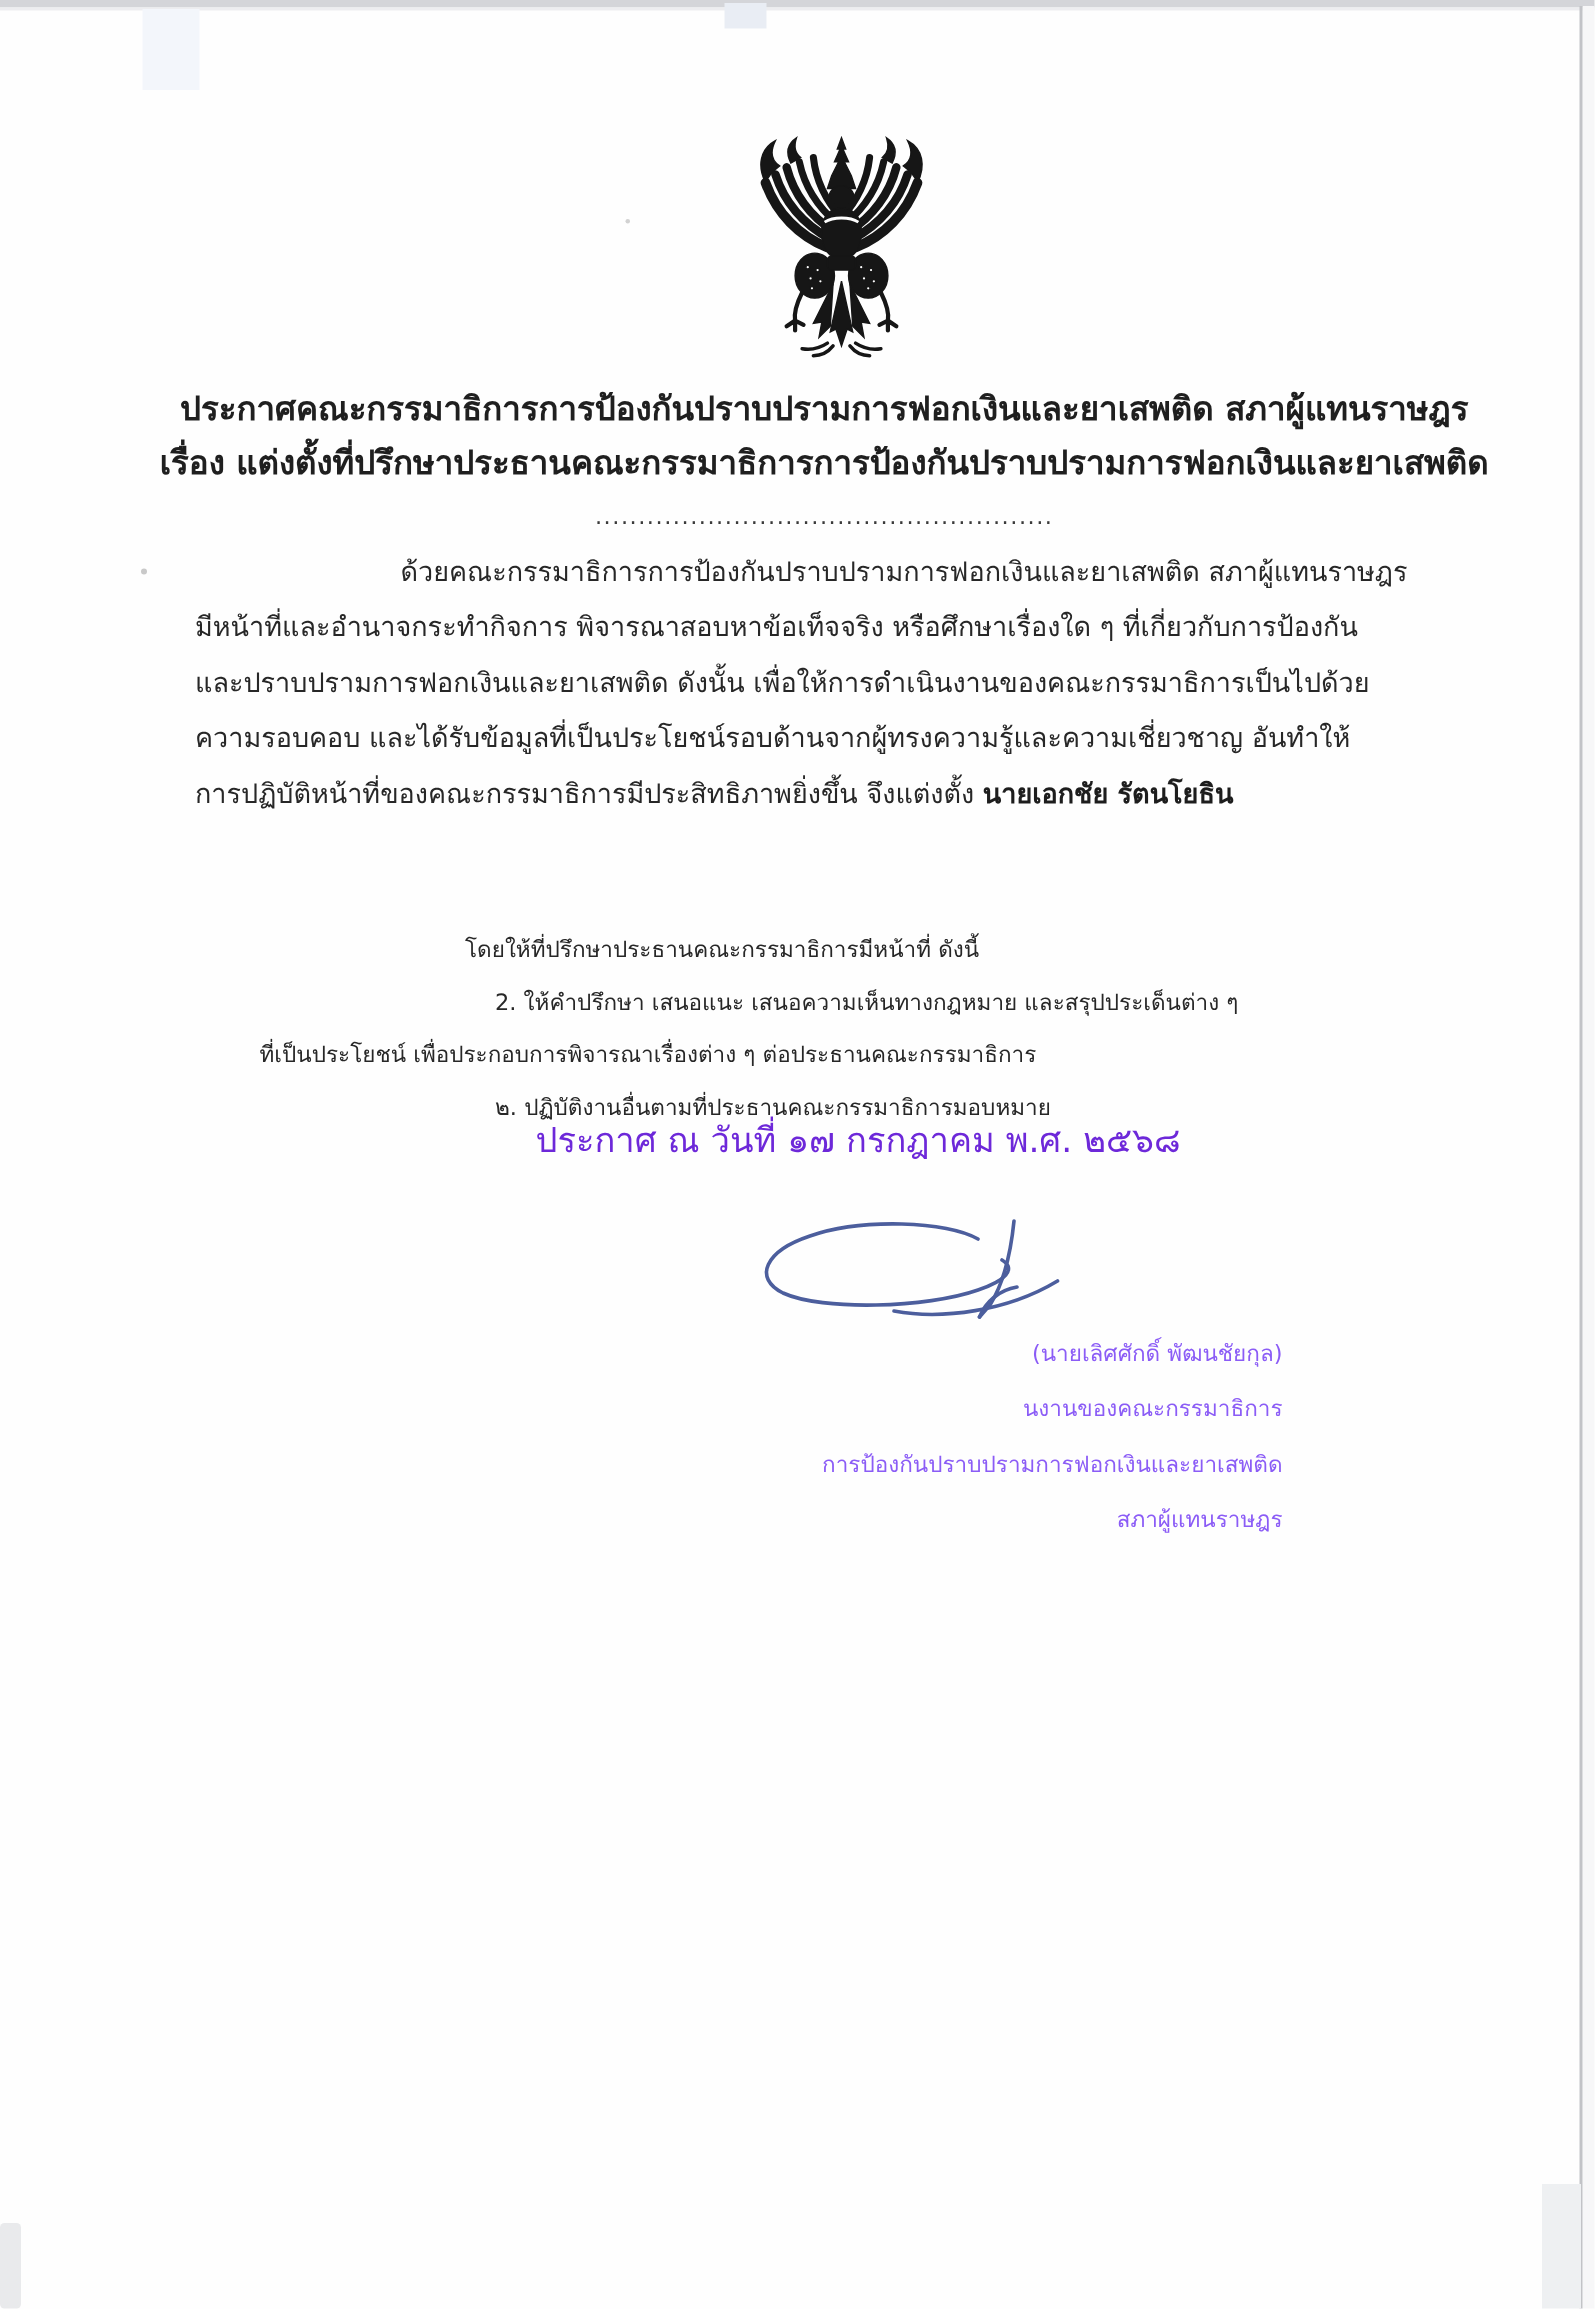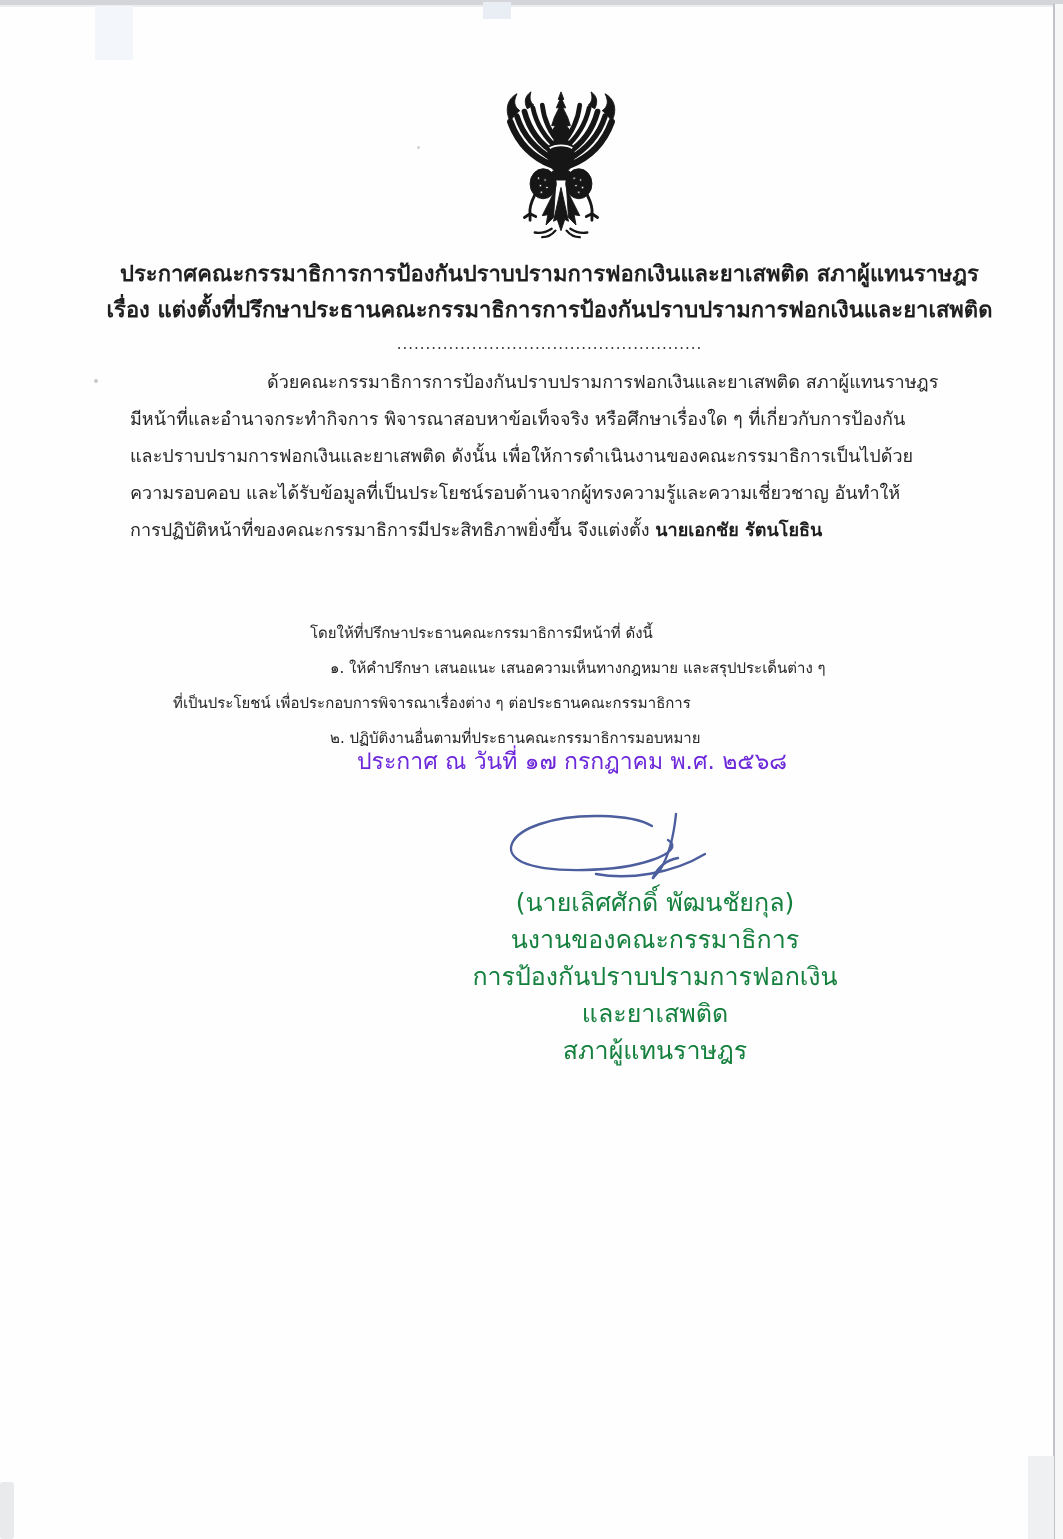--- a/index.html
+++ b/index.html
@@ -51,22 +51,22 @@
   .duties .num-indent{text-indent:157px;}
 
   .date-line{
     position:absolute;left:357px;top:744px;width:500px;
     font-size:23px;line-height:34px;color:#6d28d9;
   }
 
   
   .sig-swirl{position:absolute;left:500px;top:810px;width:215px;height:78px;}
   .sig-block{
-    position:absolute;left:455px;top:884px;width:400px;text-align:center;
-    font-size:25px;line-height:37px;color:#15803d;
+    position:absolute;left:455px;top:884px;width:400px;text-align:right;
+    font-size:15px;line-height:37px;color:#8b5cf6;
   }
 </style>
 </head>
 <body>
 
 <div class="page">
 
   <div class="top-strip"></div>
   <div class="top-strip2"></div>
   <div class="tape-a"></div>
@@ -159,21 +159,21 @@
   <div class="para1">
     <div class="indent">ด้วยคณะกรรมาธิการการป้องกันปราบปรามการฟอกเงินและยาเสพติด สภาผู้แทนราษฎร</div>
     <div>มีหน้าที่และอำนาจกระทำกิจการ พิจารณาสอบหาข้อเท็จจริง หรือศึกษาเรื่องใด ๆ ที่เกี่ยวกับการป้องกัน</div>
     <div>และปราบปรามการฟอกเงินและยาเสพติด ดังนั้น เพื่อให้การดำเนินงานของคณะกรรมาธิการเป็นไปด้วย</div>
     <div>ความรอบคอบ และได้รับข้อมูลที่เป็นประโยชน์รอบด้านจากผู้ทรงความรู้และความเชี่ยวชาญ อันทำให้</div>
     <div><span>การปฏิบัติหน้าที่ของคณะกรรมาธิการมีประสิทธิภาพยิ่งขึ้น จึงแต่งตั้ง </span><span class="bold-name">นายเอกชัย  รัตนโยธิน</span></div>
   </div>
 
   <div class="duties">
     <div class="indent">โดยให้ที่ปรึกษาประธานคณะกรรมาธิการมีหน้าที่ ดังนี้</div>
-    <div class="num-indent">๑. ให้คำปรึกษา เสนอแนะ เสนอความเห็นทางกฎหมาย และสรุปประเด็นต่าง ๆ</div>
+    <div class="num-indent">2. ให้คำปรึกษา เสนอแนะ เสนอความเห็นทางกฎหมาย และสรุปประเด็นต่าง ๆ</div>
     <div>ที่เป็นประโยชน์ เพื่อประกอบการพิจารณาเรื่องต่าง ๆ ต่อประธานคณะกรรมาธิการ</div>
     <div class="num-indent">๒. ปฏิบัติงานอื่นตามที่ประธานคณะกรรมาธิการมอบหมาย</div>
   </div>
 
   <div class="date-line">ประกาศ ณ วันที่ ๑๗  กรกฎาคม  พ.ศ. ๒๕๖๘</div>
 
   <div class="sig-swirl">
     <svg viewBox="0 0 215 78" width="215" height="78" aria-hidden="true">
       <g fill="none" stroke="#4c5e9d" stroke-width="2.4" stroke-linecap="round">
         <path d="M152,16 C132,4 74,2 40,14 C10,24 2,42 22,52 C48,64 118,62 152,50 C170,44 178,36 168,30"></path>

